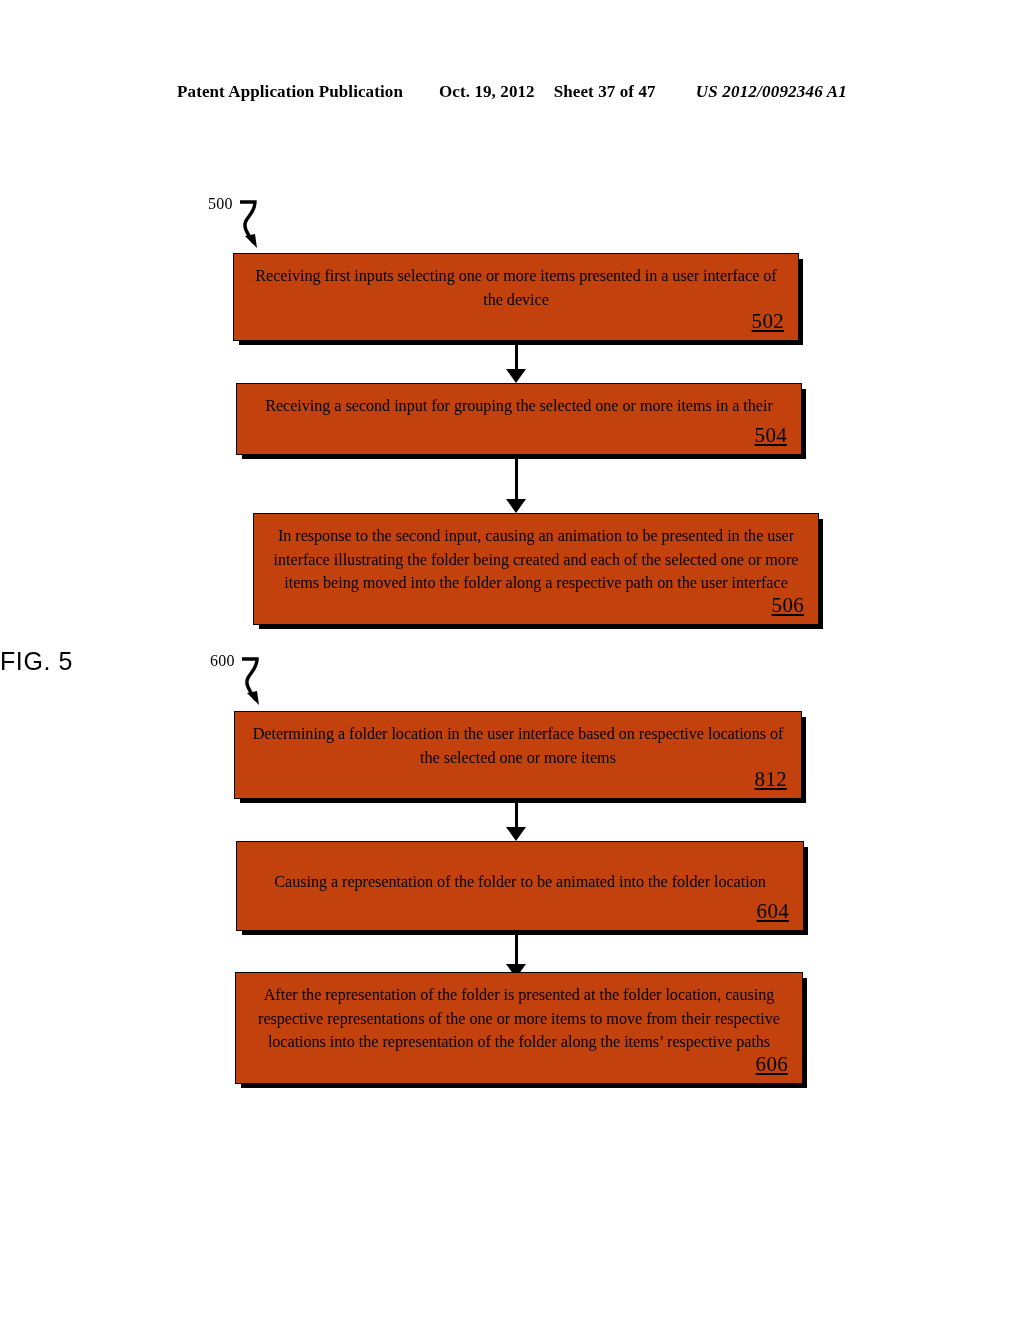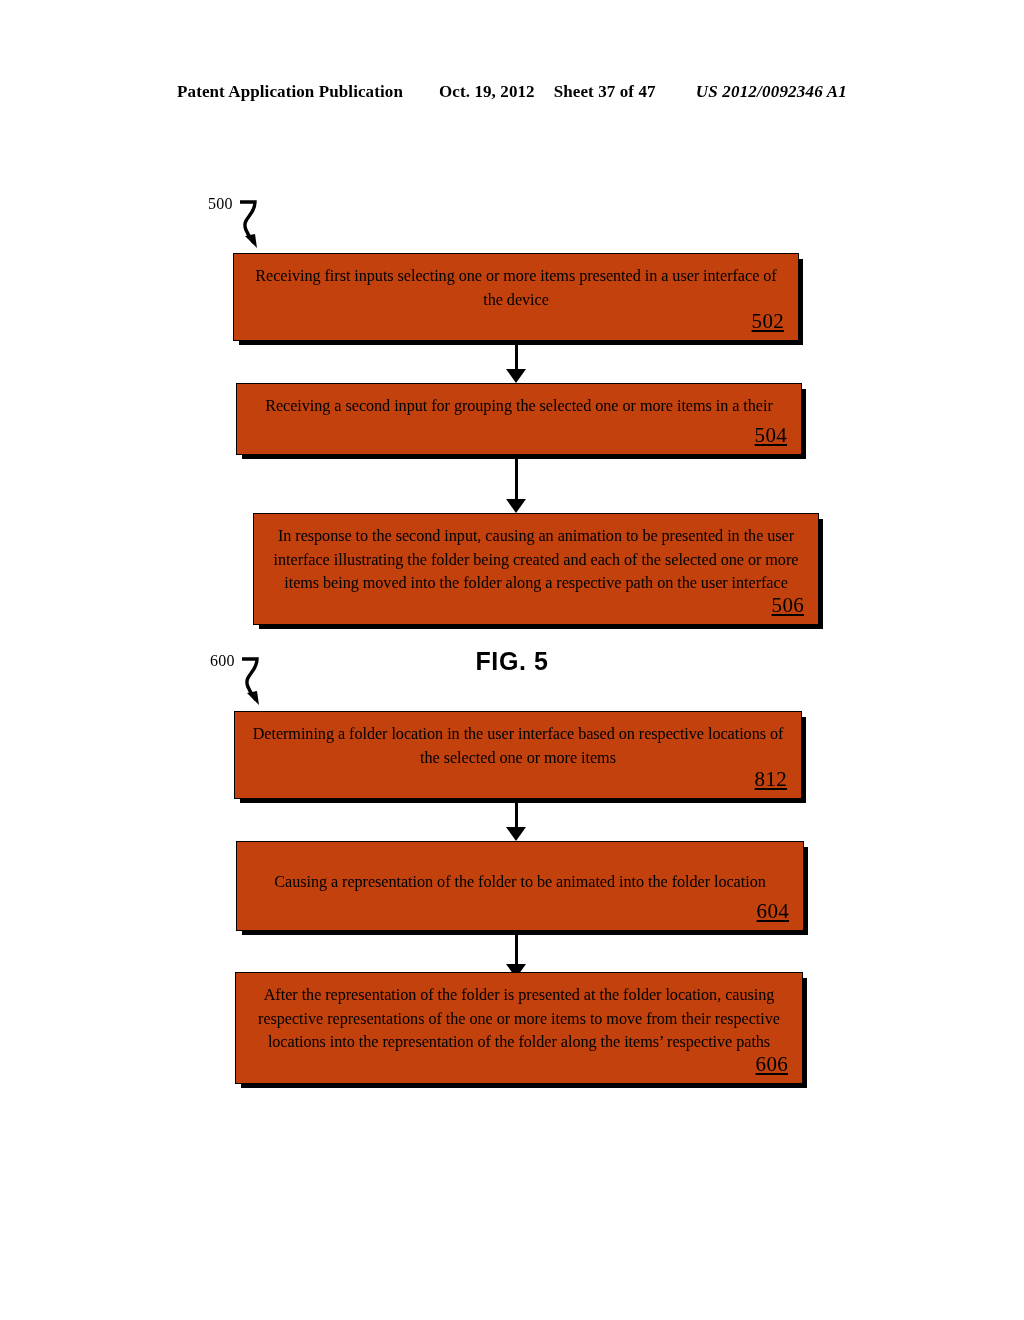--- a/index.html
+++ b/index.html
@@ -103,23 +103,23 @@
   }
   .lead-svg {
     position: absolute;
     overflow: visible;
   }
 
   
   .fig-caption {
     position: absolute;
     width: 1024px;
-    text-align: center;
+    text-align: left;
     font-family: "Liberation Sans", "DejaVu Sans", sans-serif;
-    font-weight: bold;
+    font-weight: normal;
     font-size: 25px;
     letter-spacing: 0.6px;
   }
 </style>
 </head>
 <body>
 
 <div class="page-header">
   <span class="hdr-pub">Patent Application Publication</span>
   <span class="hdr-date">Oct. 19, 2012</span>

